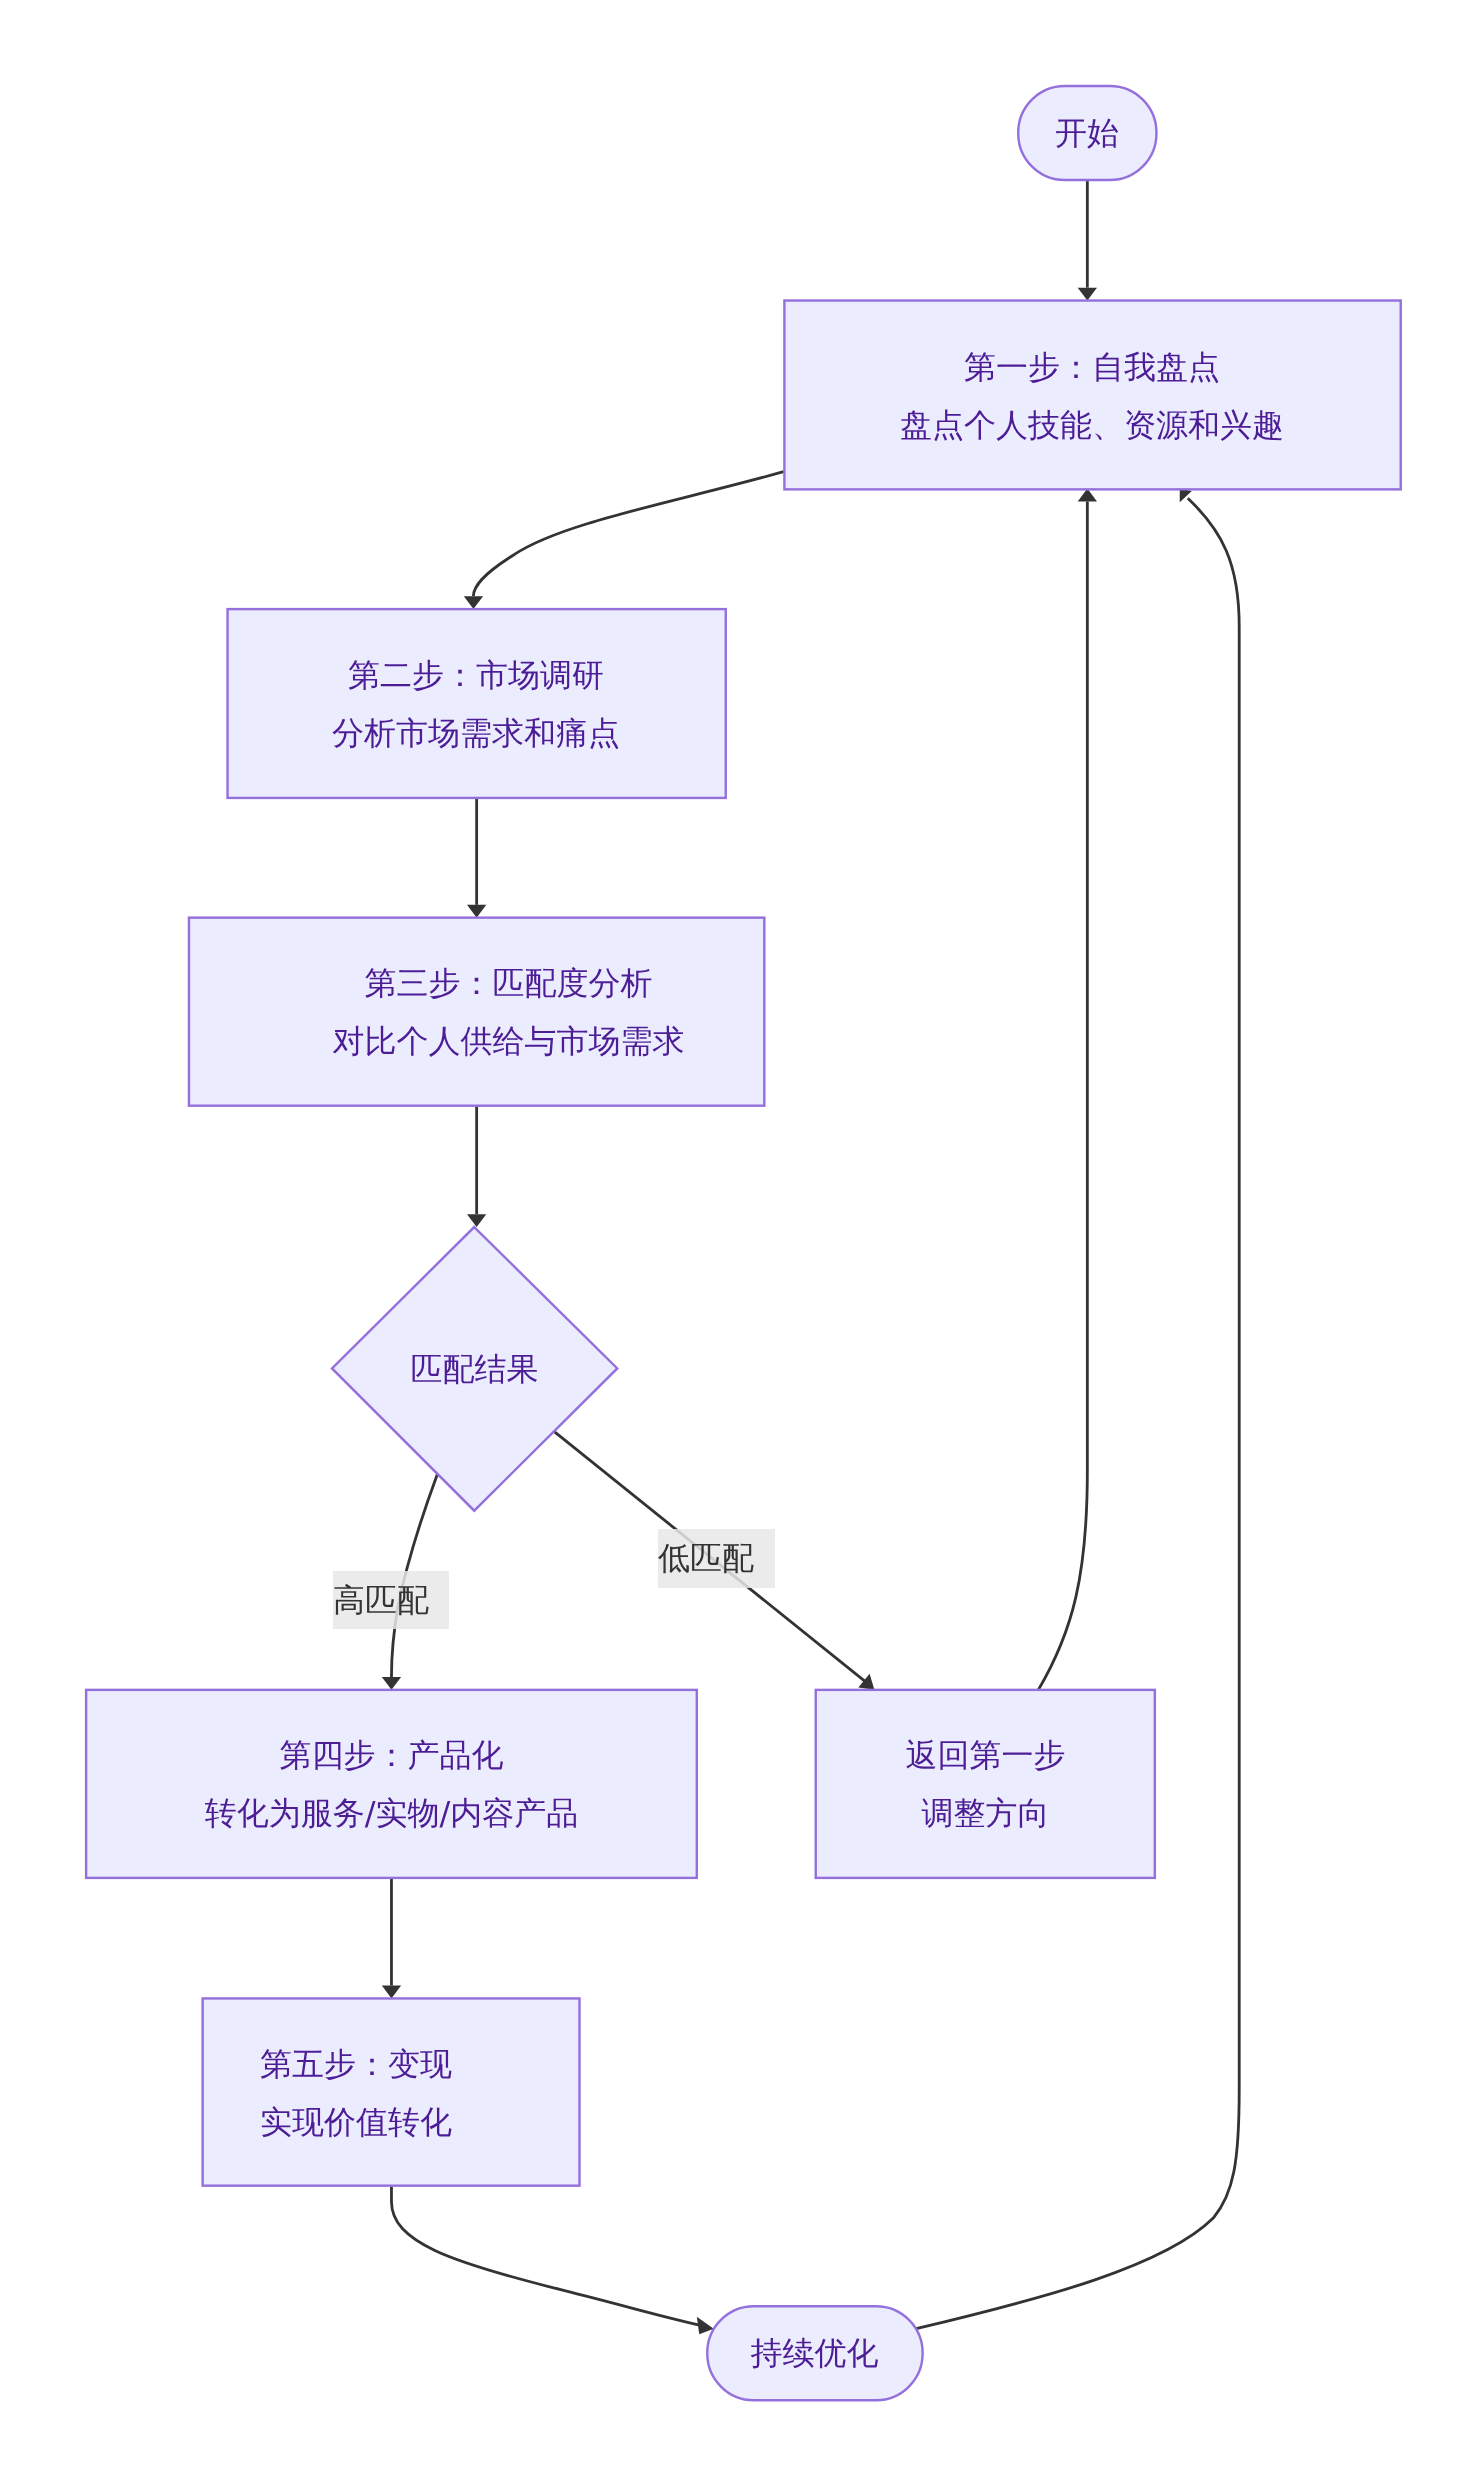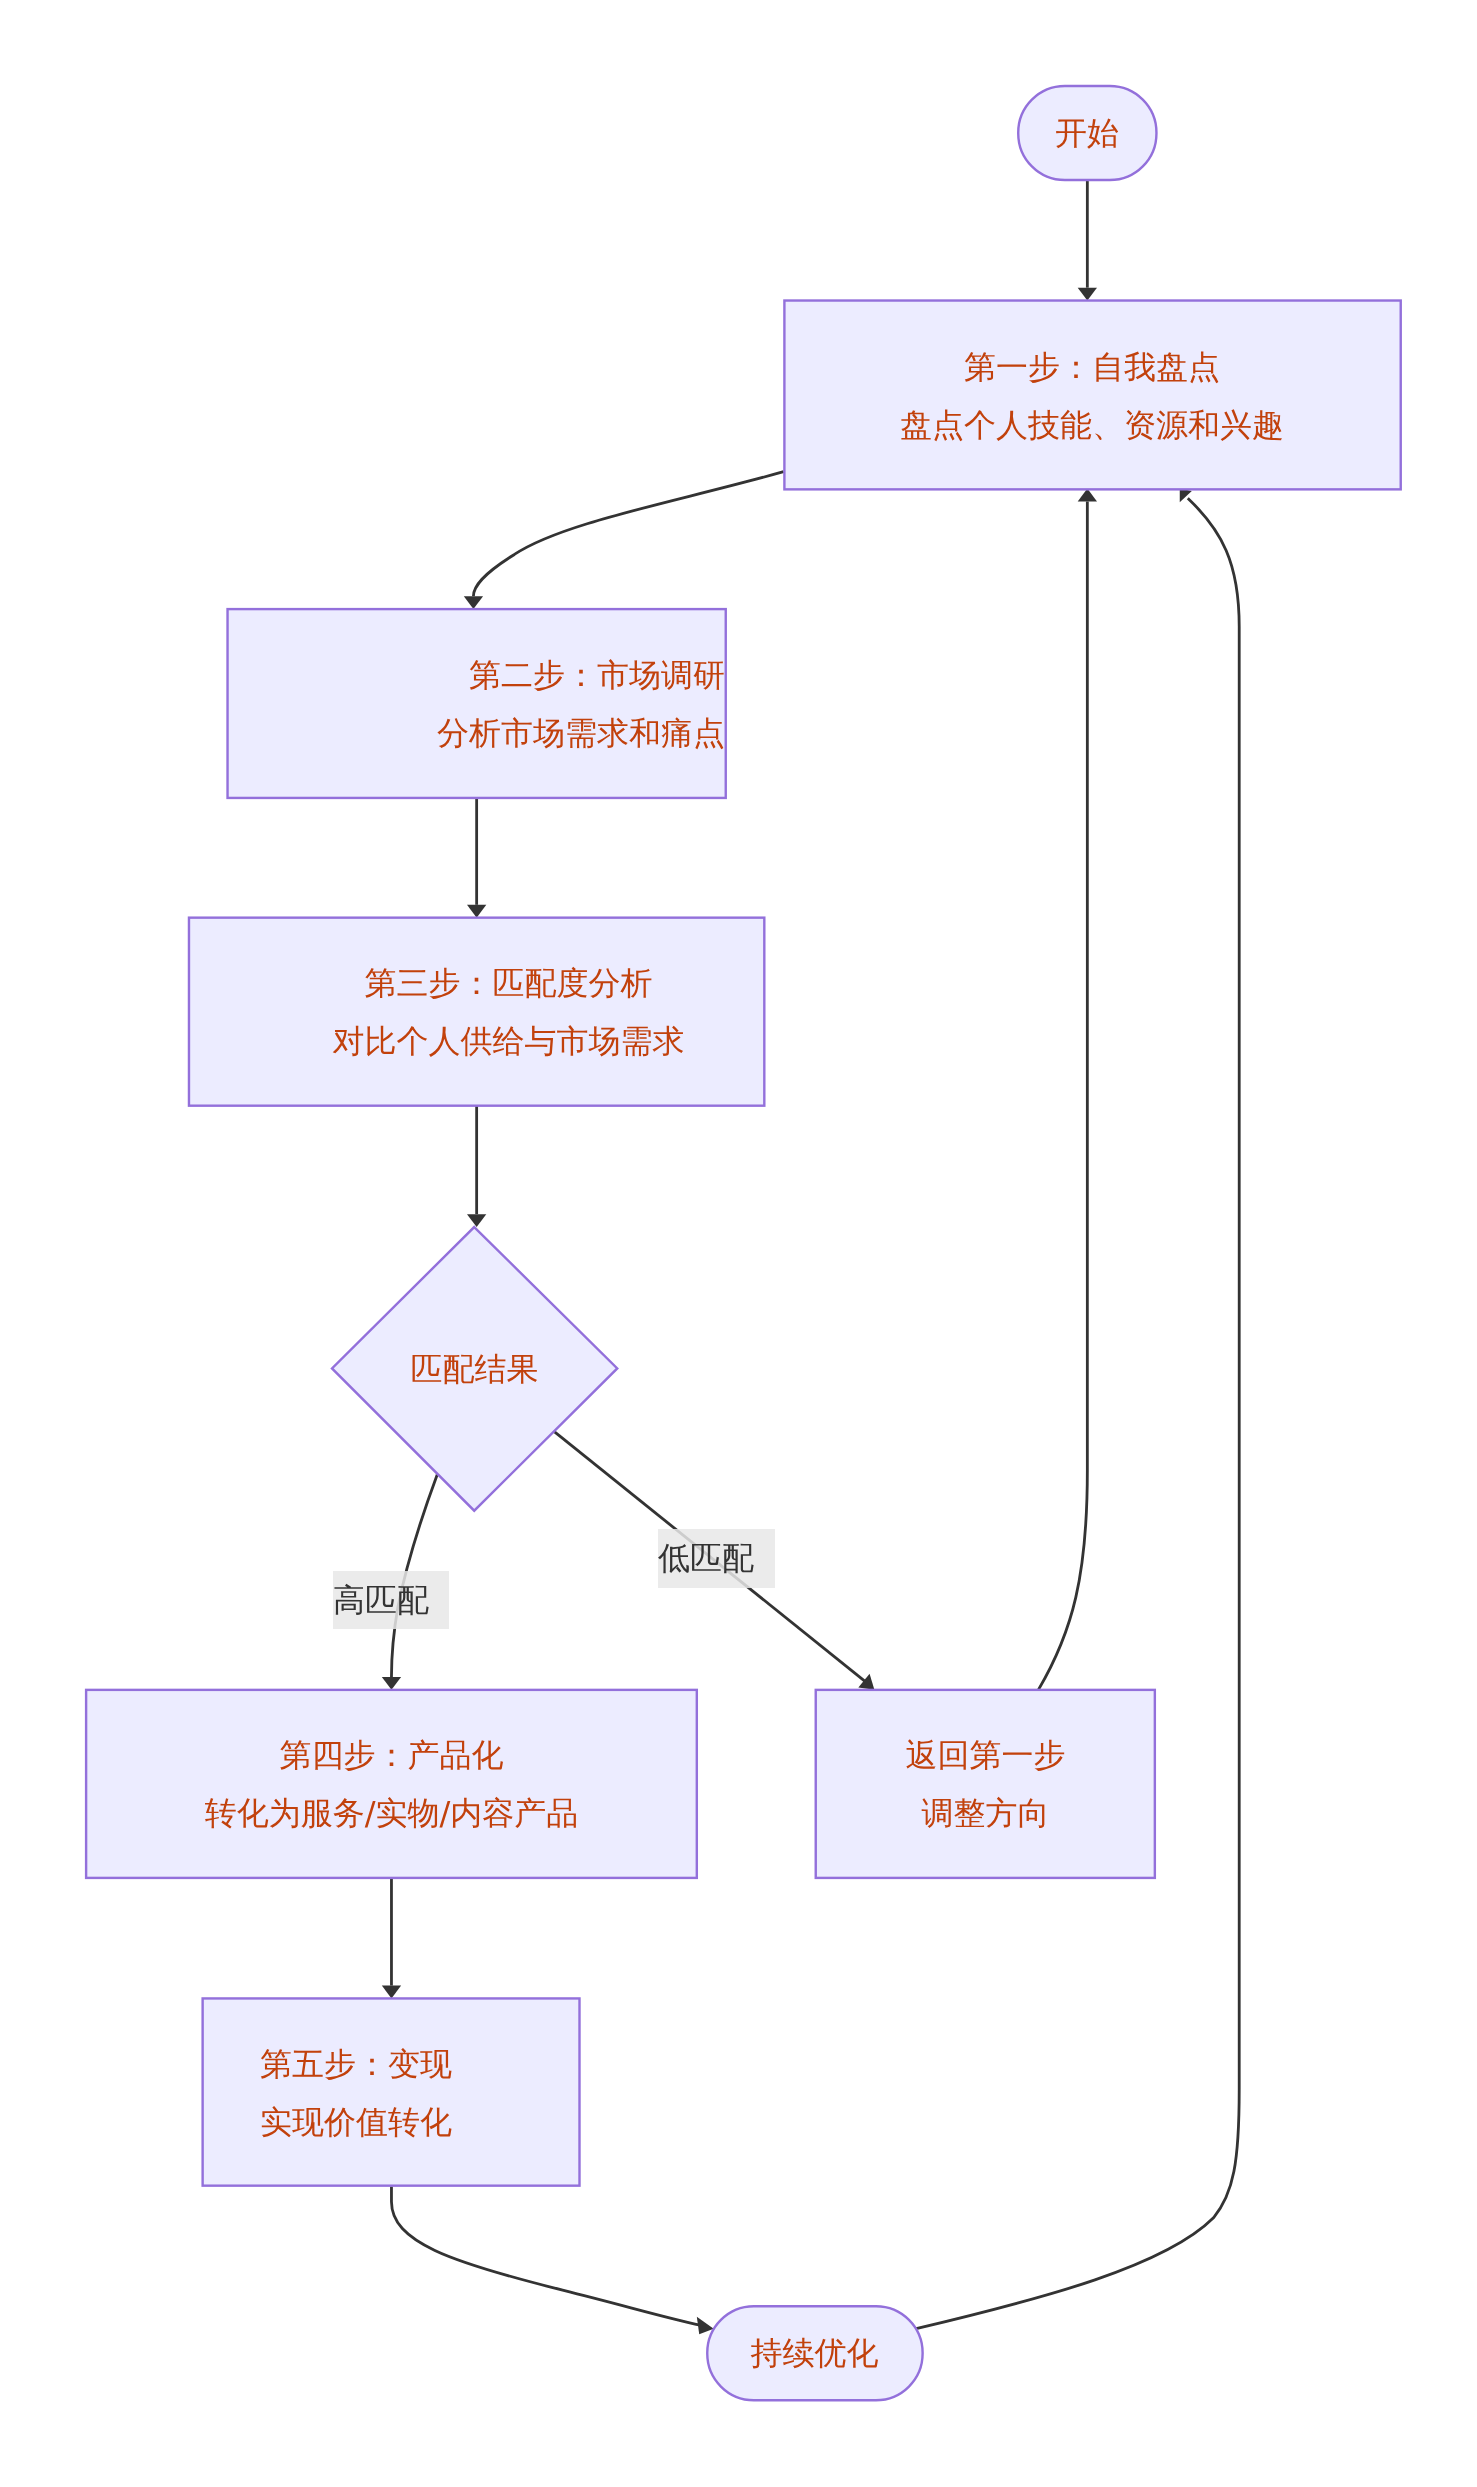--- a/index.html
+++ b/index.html
@@ -3,21 +3,21 @@
 <meta charset="utf-8">
 <style>
   html, body { margin: 0; padding: 0; background: #ffffff; }
   body { width: 1478px; height: 2487px; position: relative; overflow: hidden;
          font-family: "DejaVu Sans", "Liberation Sans", sans-serif; color: #333333; }
   svg#flow { position: absolute; left: 0; top: 0; }
   .node-shape { fill: #ECECFF; stroke: #9370DB; stroke-width: 3; }
   .edge { fill: none; stroke: #333333; stroke-width: 3.5; }
   .node-label { position: absolute; display: flex; flex-direction: column; align-items: center;
                 justify-content: center; text-align: center; font-size: 32px; line-height: 58px;
-                color: #c2410c; pointer-events: none; }
+                color: #4c1d95; pointer-events: none; }
   .edge-label { position: absolute; background: rgba(232,232,232,0.85); font-size: 32px;
                 line-height: 58px; color: #333333; text-align: left; }
 </style>
 </head>
 <body>
 
 <svg id="flow" width="1478" height="2487" viewBox="0 0 1839 3095">
   <defs>
     <marker id="arrow" viewBox="0 0 10 10" refX="9" refY="5" markerWidth="7" markerHeight="7" markerUnits="userSpaceOnUse" orient="auto">
     </marker>
@@ -64,21 +64,21 @@
 
 <div class="node-label" style="left:1018px; top:86px; width:138px; height:94px;">
   <span>开始</span>
 </div>
 
 <div class="node-label" style="left:784px; top:301px; width:616px; height:189px;">
   <span>第一步：自我盘点</span>
   <span>盘点个人技能、资源和兴趣</span>
 </div>
 
-<div class="node-label" style="left:227px; top:609px; width:498px; height:189px;align-items:flex-end;">
+<div class="node-label" style="left:227px; top:609px; width:498px; height:189px;">
   <span>第二步：市场调研</span>
   <span>分析市场需求和痛点</span>
 </div>
 
 <div class="node-label" style="left:189px; top:918px; width:575px; height:188px;margin-left:32px;">
   <span>第三步：匹配度分析</span>
   <span>对比个人供给与市场需求</span>
 </div>
 
 <div class="node-label" style="left:332px; top:1227px; width:285px; height:284px;">

